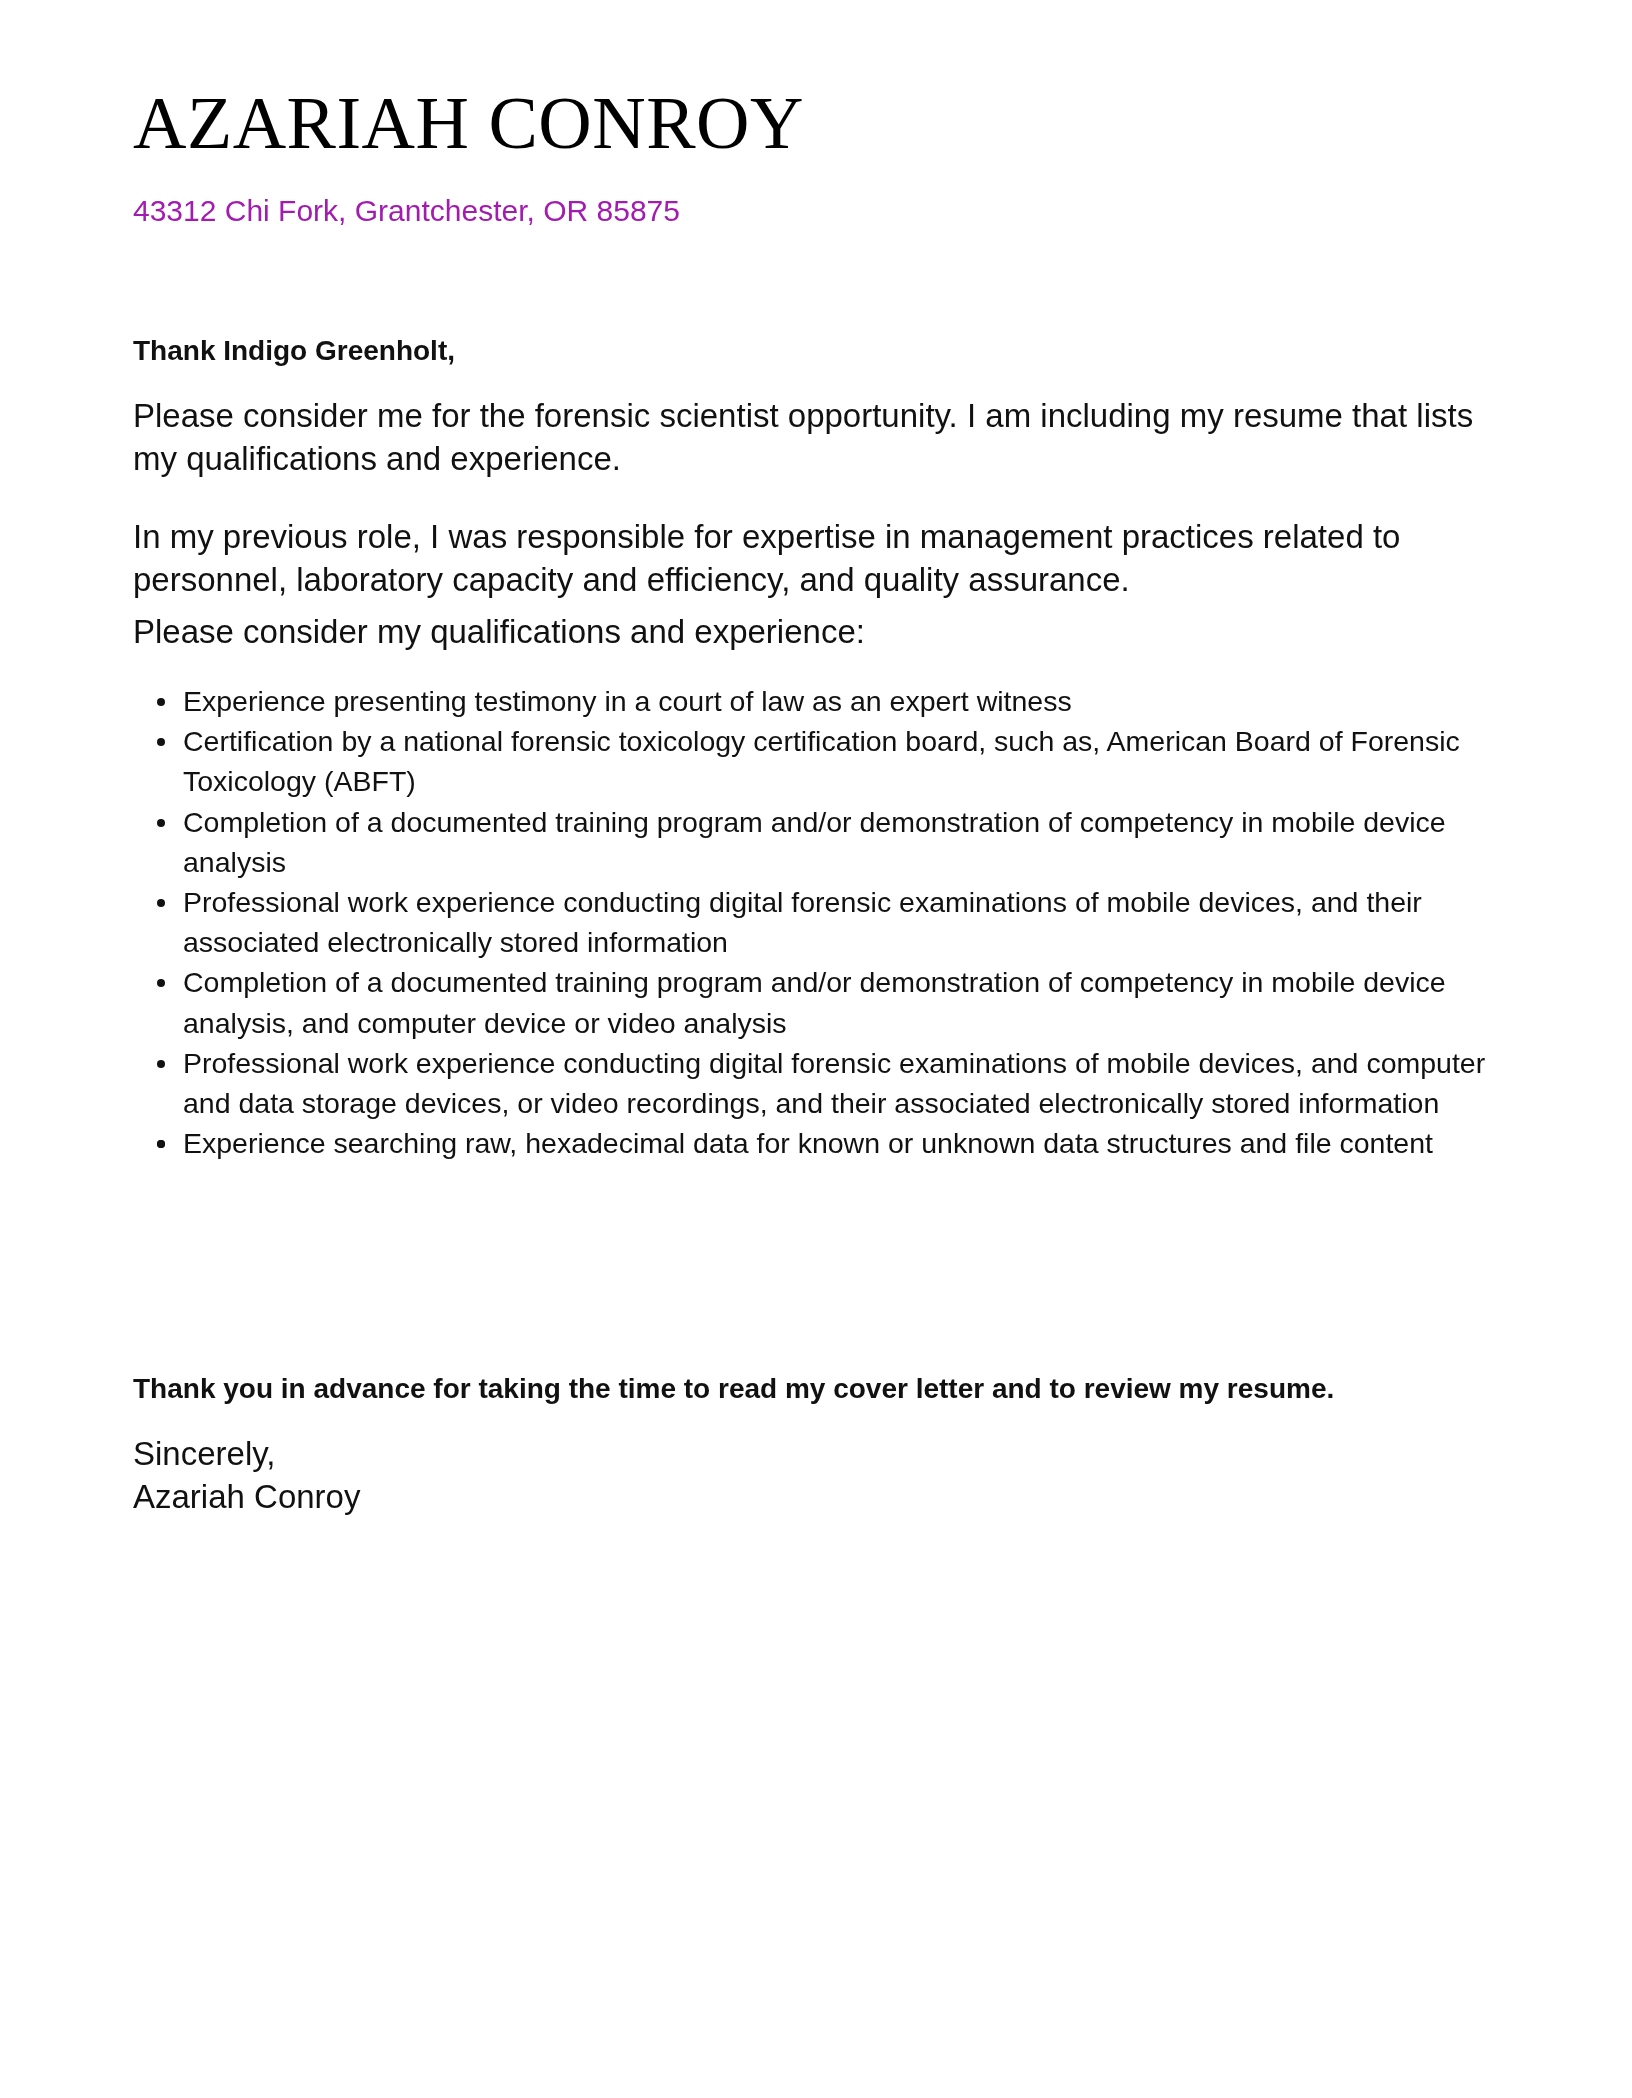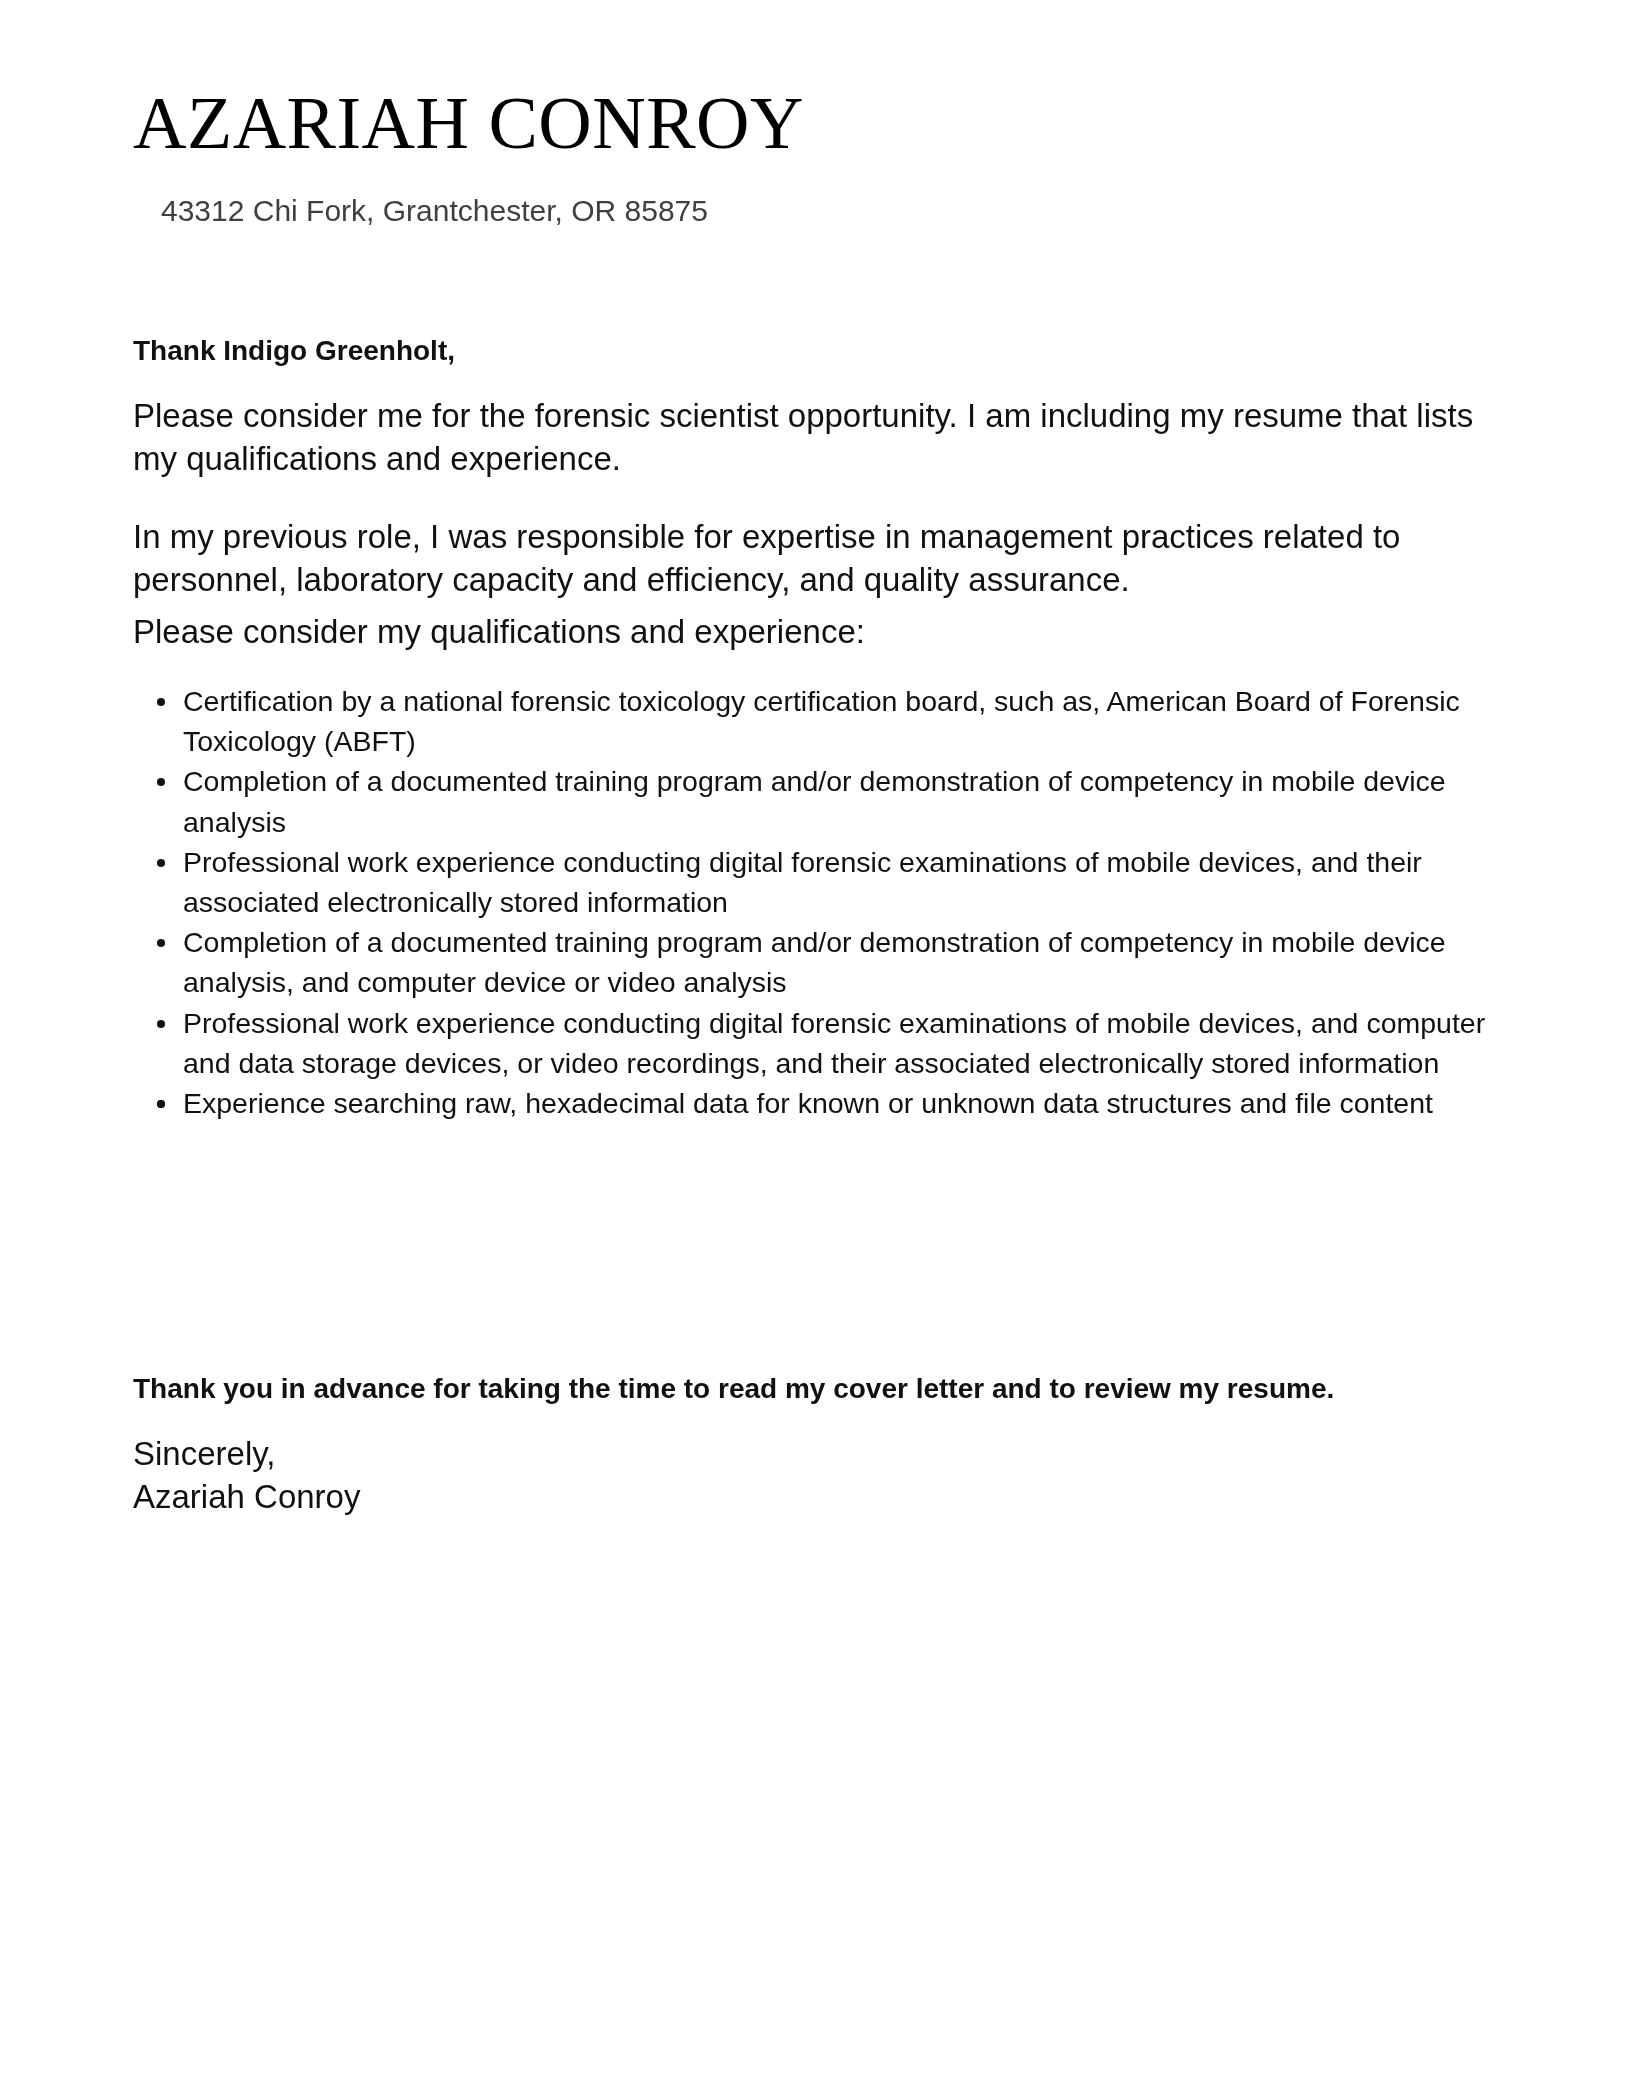--- a/index.html
+++ b/index.html
@@ -25,22 +25,21 @@
     letter-spacing: 0.5px;
     color: #000;
     margin: 0;
     white-space: nowrap;
   }
   .address {
     top: 196px;
     font-size: 30px;
     line-height: 1;
     white-space: nowrap;
-    color: #404040;
-    margin-left: 28px;
+    color: #a21caf;
   }
   .body-text {
     font-size: 33px;
     line-height: 43px;
     width: 1370px;
     margin: 0;
   }
   .greeting { top: 329px; font-weight: 700; font-size: 28px; }
   .p1 { top: 394px; }
   .p2 { top: 504px; margin-top: 11px; }
@@ -78,20 +77,21 @@
 
 <h1 class="abs name">AZARIAH CONROY</h1>
 <div class="abs address">43312 Chi Fork, Grantchester, OR 85875</div>
 
 <p class="abs body-text greeting">Thank Indigo Greenholt,</p>
 <p class="abs body-text p1">Please consider me for the forensic scientist opportunity. I am including my resume that lists my qualifications and experience.</p>
 <p class="abs body-text p2">In my previous role, I was responsible for expertise in management practices related to personnel, laboratory capacity and efficiency, and quality assurance.</p>
 <p class="abs body-text p3">Please consider my qualifications and experience:</p>
 
 <ul class="qual-list">
+  <li><span class="bullet"></span><span>Experience presenting testimony in a court of law as an expert witness</span></li>
   <li><span class="bullet"></span><span>Certification by a national forensic toxicology certification board, such as, American Board of Forensic Toxicology (ABFT)</span></li>
   <li><span class="bullet"></span><span>Completion of a documented training program and/or demonstration of competency in mobile device analysis</span></li>
   <li><span class="bullet"></span><span>Professional work experience conducting digital forensic examinations of mobile devices, and their associated electronically stored information</span></li>
   <li><span class="bullet"></span><span>Completion of a documented training program and/or demonstration of competency in mobile device analysis, and computer device or video analysis</span></li>
   <li><span class="bullet"></span><span>Professional work experience conducting digital forensic examinations of mobile devices, and computer and data storage devices, or video recordings, and their associated electronically stored information</span></li>
   <li><span class="bullet"></span></li>
   <li><span class="bullet"></span><span>Experience searching raw, hexadecimal data for known or unknown data structures and file content</span></li>
 </ul>
 
 <p class="abs body-text thanks">Thank you in advance for taking the time to read my cover letter and to review my resume.</p>

